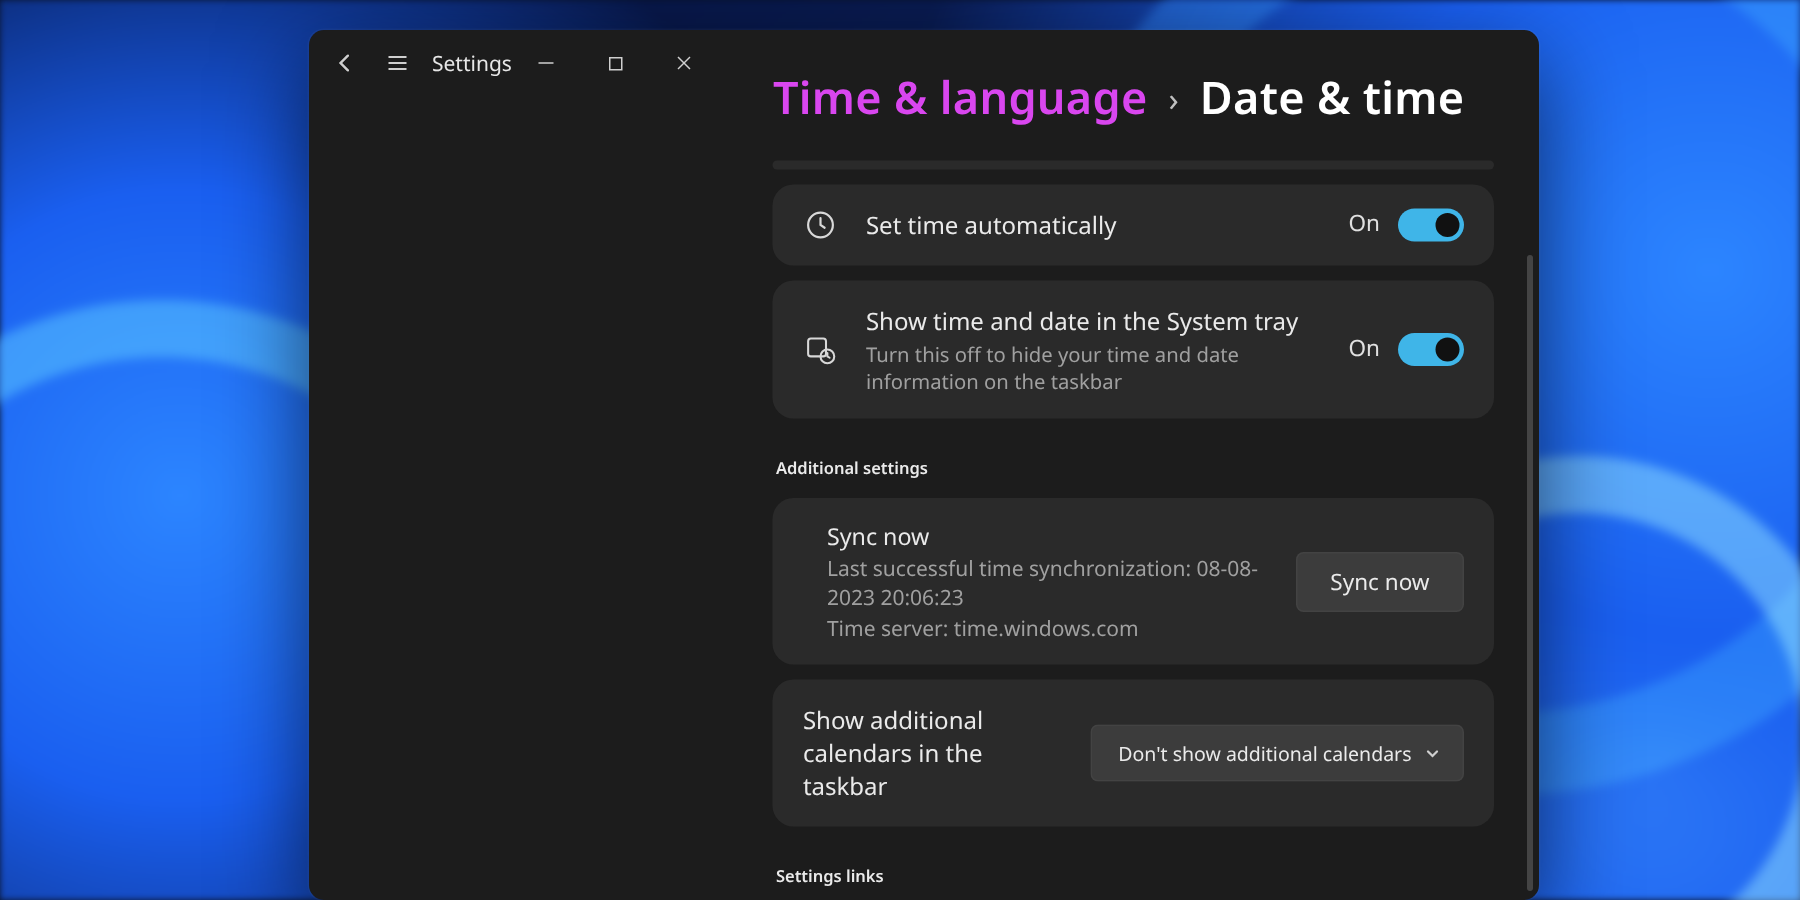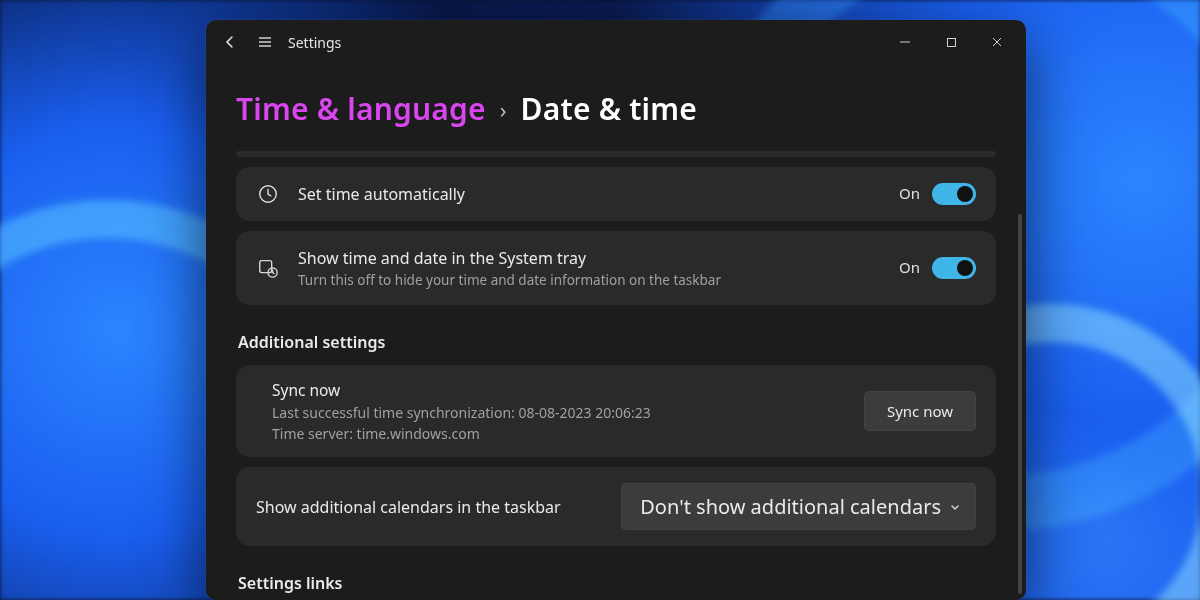--- a/index.html
+++ b/index.html
@@ -34,21 +34,20 @@
   .window {
     position: absolute;
     left: 206px; top: 20px;
     width: 820px; height: 580px;
     background: #1c1c1c;
     border-radius: 10px;
     box-shadow: 0 20px 60px rgba(0,0,0,0.6), 0 0 0 1px rgba(255,255,255,0.04);
     color: #e8e8e8;
     overflow: hidden;
     display: flex;
-    flex-direction: column;
   }
 
   .titlebar {
     height: 44px;
     display: flex;
     align-items: center;
     padding: 0 6px 0 10px;
     color: #dcdcdc;
   }
   .tb-btn {
@@ -116,40 +115,40 @@
     border-radius: 12px;
     position: relative;
   }
   .toggle .knob {
     position: absolute; right: 3px; top: 3px;
     width: 16px; height: 16px;
     background: #111; border-radius: 50%;
   }
 
   .section-header {
-    font-size: 16px; font-weight: 600; color: #eaeaea;
+    font-size: 11px; font-weight: 600; color: #eaeaea;
     margin: 26px 0 12px 2px;
   }
 
   .card.sync .texts .title { font-size: 15.5px; }
   .card.sync .texts .line { font-size: 14px; color: #a0a0a0; margin-top: 2px; }
 
   .btn {
     background: #3c3c3c;
     color: #eaeaea;
     font-size: 15px;
     padding: 9px 22px;
     border-radius: 5px;
     border: 1px solid rgba(255,255,255,0.04);
   }
 
   .select {
     background: #3c3c3c;
     color: #eaeaea;
-    font-size: 20px;
+    font-size: 13px;
     padding: 9px 14px 9px 18px;
     border-radius: 5px;
     display: flex; align-items: center; gap: 8px;
     border: 1px solid rgba(255,255,255,0.04);
   }
   .select .chev { color: #cfcfcf; }
 
   .scroll-hint {
     position: absolute; right: 4px; top: 150px; bottom: 6px; width: 4px;
     background: rgba(255,255,255,0.18); border-radius: 2px;

